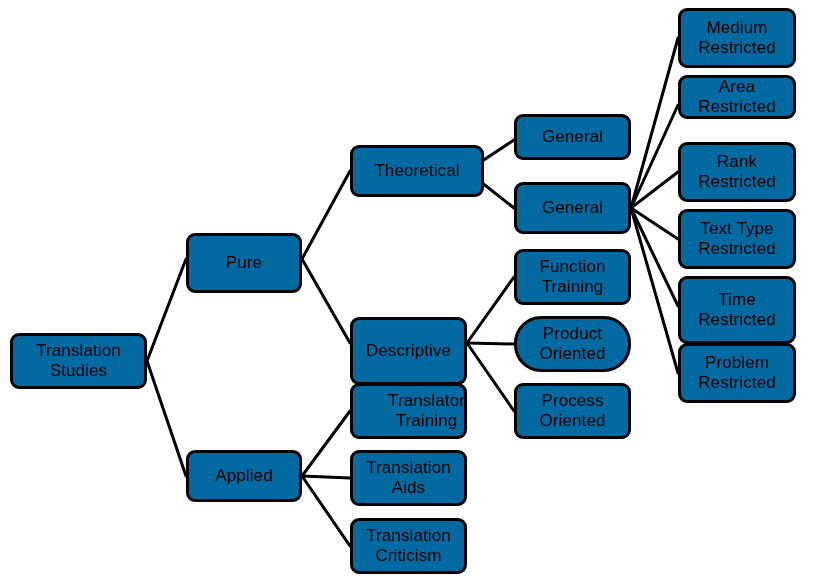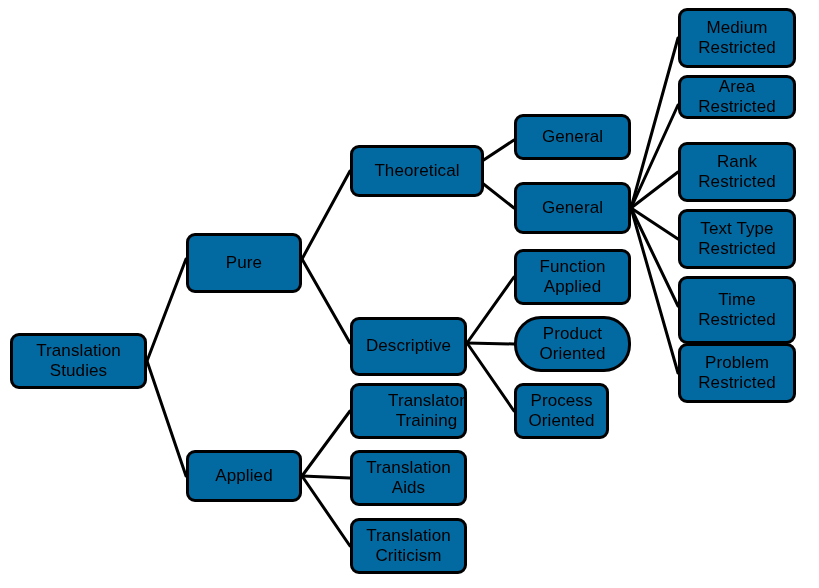--- a/index.html
+++ b/index.html
@@ -73,21 +73,21 @@
     </div>
     <div class="node" style="left: 186px; top: 233px; width: 116px; height: 60px;">
       <span>Pure</span>
     </div>
     <div class="node" style="left: 186px; top: 450px; width: 116px; height: 52px;">
       <span>Applied</span>
     </div>
     <div class="node" style="left: 350px; top: 145px; width: 134px; height: 52px;">
       <span>Theoretical</span>
     </div>
-    <div class="node" style="left: 350px; top: 317px; width: 117px; height: 59px; align-items: center;">
+    <div class="node" style="left: 350px; top: 317px; width: 117px; height: 68px; align-items: center;">
       <span>Descriptive</span>
     </div>
     <div class="node" style="left: 350px; top: 383px; width: 117px; height: 56px; padding-left: 36px;">
       <span>Translator
 Training</span>
     </div>
     <div class="node" style="left: 350px; top: 450px; width: 117px; height: 56px;">
       <span>Translation
 Aids</span>
     </div>
@@ -96,27 +96,27 @@
 Criticism</span>
     </div>
     <div class="node" style="left: 514px; top: 114px; width: 117px; height: 46px;">
       <span>General</span>
     </div>
     <div class="node" style="left: 514px; top: 182px; width: 117px; height: 52px;">
       <span>General</span>
     </div>
     <div class="node" style="left: 514px; top: 249px; width: 117px; height: 56px;">
       <span>Function
-Applied</span>
+Training</span>
     </div>
     <div class="node" style="left: 514px; top: 316px; width: 117px; height: 56px; border-radius: 27px;">
       <span>Product
 Oriented</span>
     </div>
-    <div class="node" style="left: 514px; top: 383px; width: 95px; height: 56px;">
+    <div class="node" style="left: 514px; top: 383px; width: 117px; height: 56px;">
       <span>Process
 Oriented</span>
     </div>
     <div class="node" style="left: 678px; top: 8px; width: 118px; height: 60px;">
       <span>Medium
 Restricted</span>
     </div>
     <div class="node" style="left: 678px; top: 75px; width: 118px; height: 44px;">
       <span>Area
 Restricted</span>

